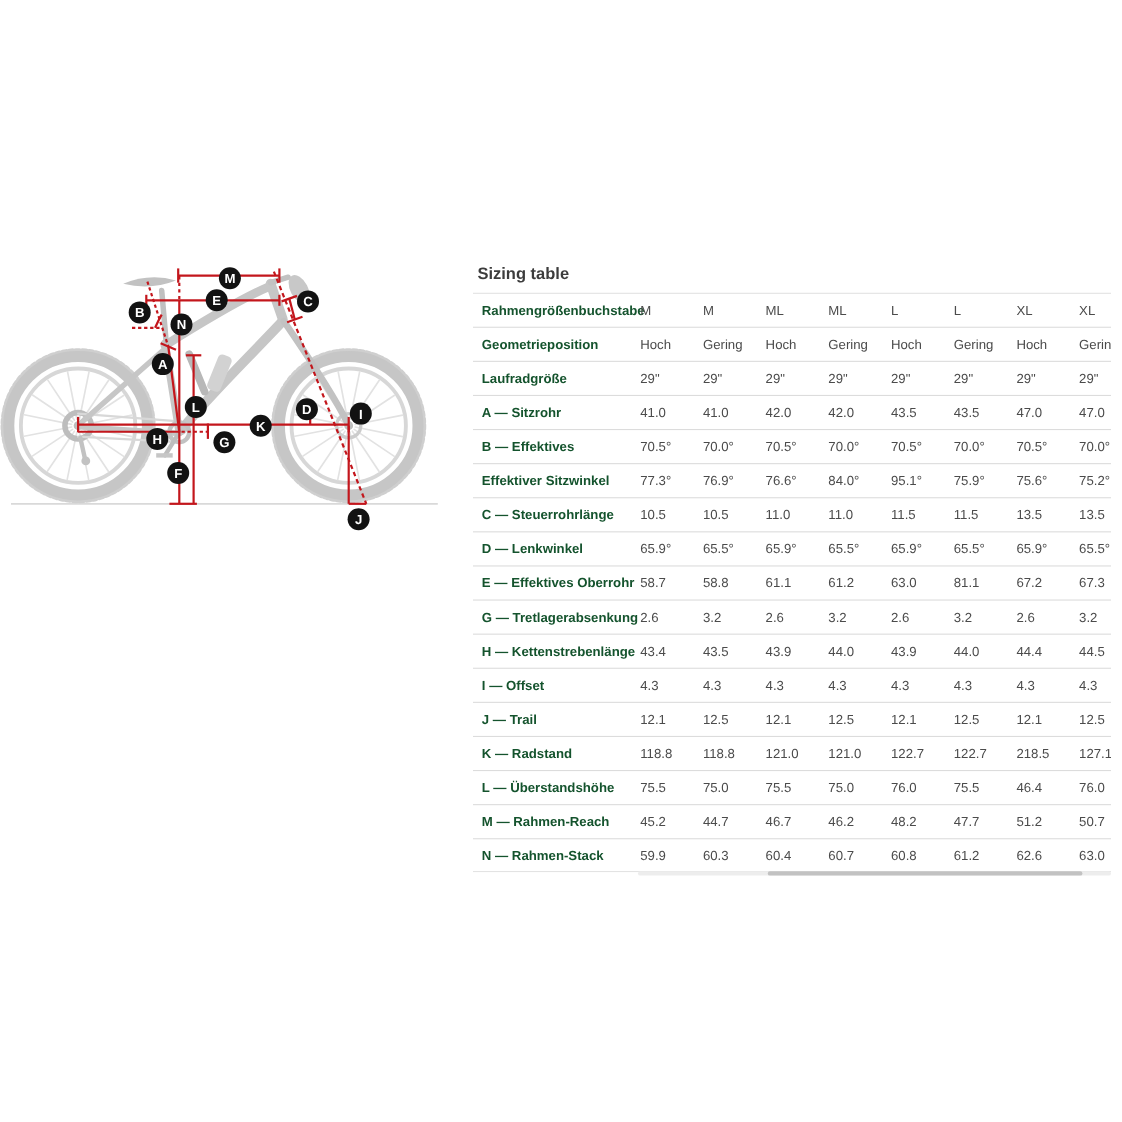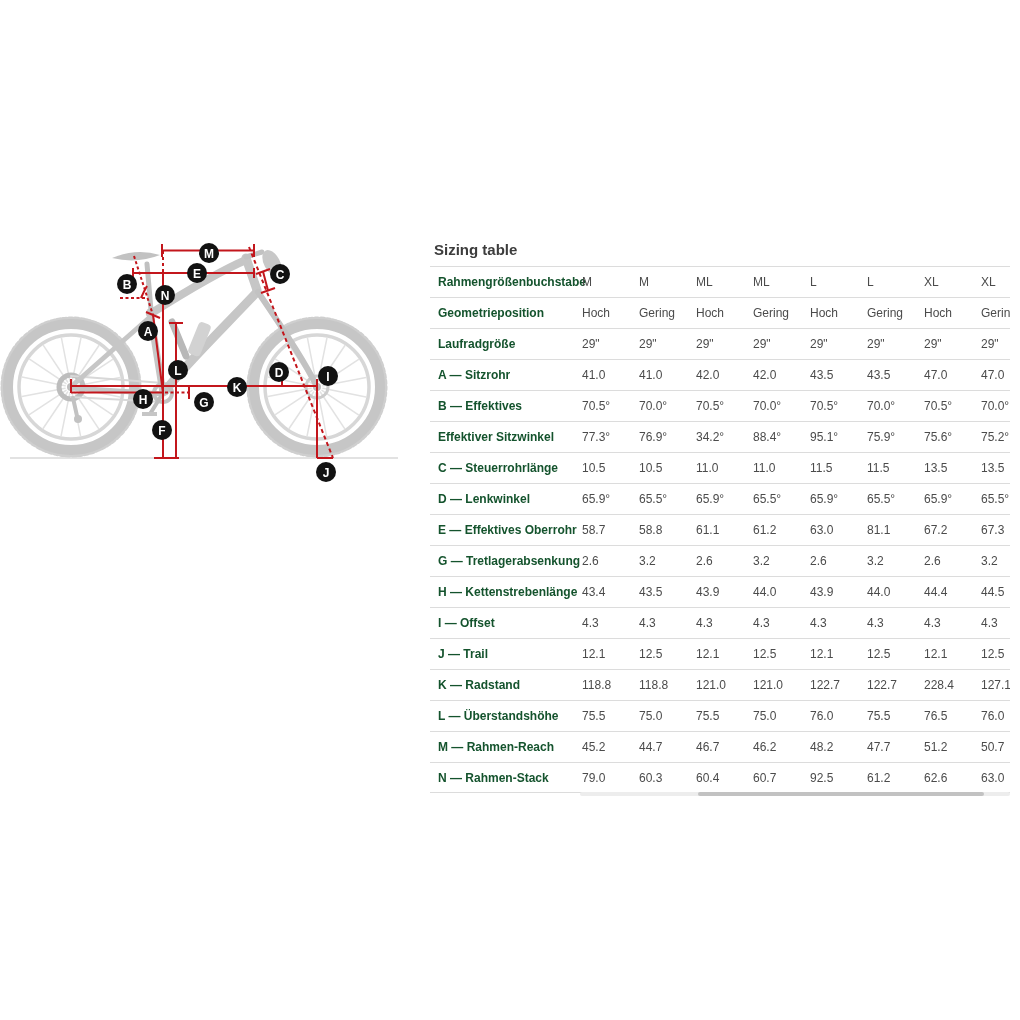--- a/index.html
+++ b/index.html
@@ -282,22 +282,22 @@
         <div class="tval">70.0°</div>
         <div class="tval">70.5°</div>
         <div class="tval">70.0°</div>
         <div class="tval">70.5°</div>
         <div class="tval">70.0°</div>
       </div>
       <div class="trow">
         <div class="tlabel">Effektiver Sitzwinkel</div>
         <div class="tval">77.3°</div>
         <div class="tval">76.9°</div>
-        <div class="tval">34.2°</div>
-        <div class="tval">88.4°</div>
+        <div class="tval">76.6°</div>
+        <div class="tval">84.0°</div>
         <div class="tval">95.1°</div>
         <div class="tval">75.9°</div>
         <div class="tval">75.6°</div>
         <div class="tval">75.2°</div>
       </div>
       <div class="trow">
         <div class="tlabel">C — Steuerrohrlänge</div>
         <div class="tval">10.5</div>
         <div class="tval">10.5</div>
         <div class="tval">11.0</div>
@@ -374,52 +374,52 @@
         <div class="tval">12.5</div>
       </div>
       <div class="trow">
         <div class="tlabel">K — Radstand</div>
         <div class="tval">118.8</div>
         <div class="tval">118.8</div>
         <div class="tval">121.0</div>
         <div class="tval">121.0</div>
         <div class="tval">122.7</div>
         <div class="tval">122.7</div>
-        <div class="tval">228.4</div>
+        <div class="tval">218.5</div>
         <div class="tval">127.1</div>
       </div>
       <div class="trow">
         <div class="tlabel">L — Überstandshöhe</div>
         <div class="tval">75.5</div>
         <div class="tval">75.0</div>
         <div class="tval">75.5</div>
         <div class="tval">75.0</div>
         <div class="tval">76.0</div>
         <div class="tval">75.5</div>
-        <div class="tval">76.5</div>
+        <div class="tval">46.4</div>
         <div class="tval">76.0</div>
       </div>
       <div class="trow">
         <div class="tlabel">M — Rahmen-Reach</div>
         <div class="tval">45.2</div>
         <div class="tval">44.7</div>
         <div class="tval">46.7</div>
         <div class="tval">46.2</div>
         <div class="tval">48.2</div>
         <div class="tval">47.7</div>
         <div class="tval">51.2</div>
         <div class="tval">50.7</div>
       </div>
       <div class="trow">
         <div class="tlabel">N — Rahmen-Stack</div>
-        <div class="tval">79.0</div>
+        <div class="tval">59.9</div>
         <div class="tval">60.3</div>
         <div class="tval">60.4</div>
         <div class="tval">60.7</div>
-        <div class="tval">92.5</div>
+        <div class="tval">60.8</div>
         <div class="tval">61.2</div>
         <div class="tval">62.6</div>
         <div class="tval">63.0</div>
       </div>
     </div>
 
   <div id="hscroll-track">
     <div id="hscroll-thumb"></div>
   </div>
 </div>

